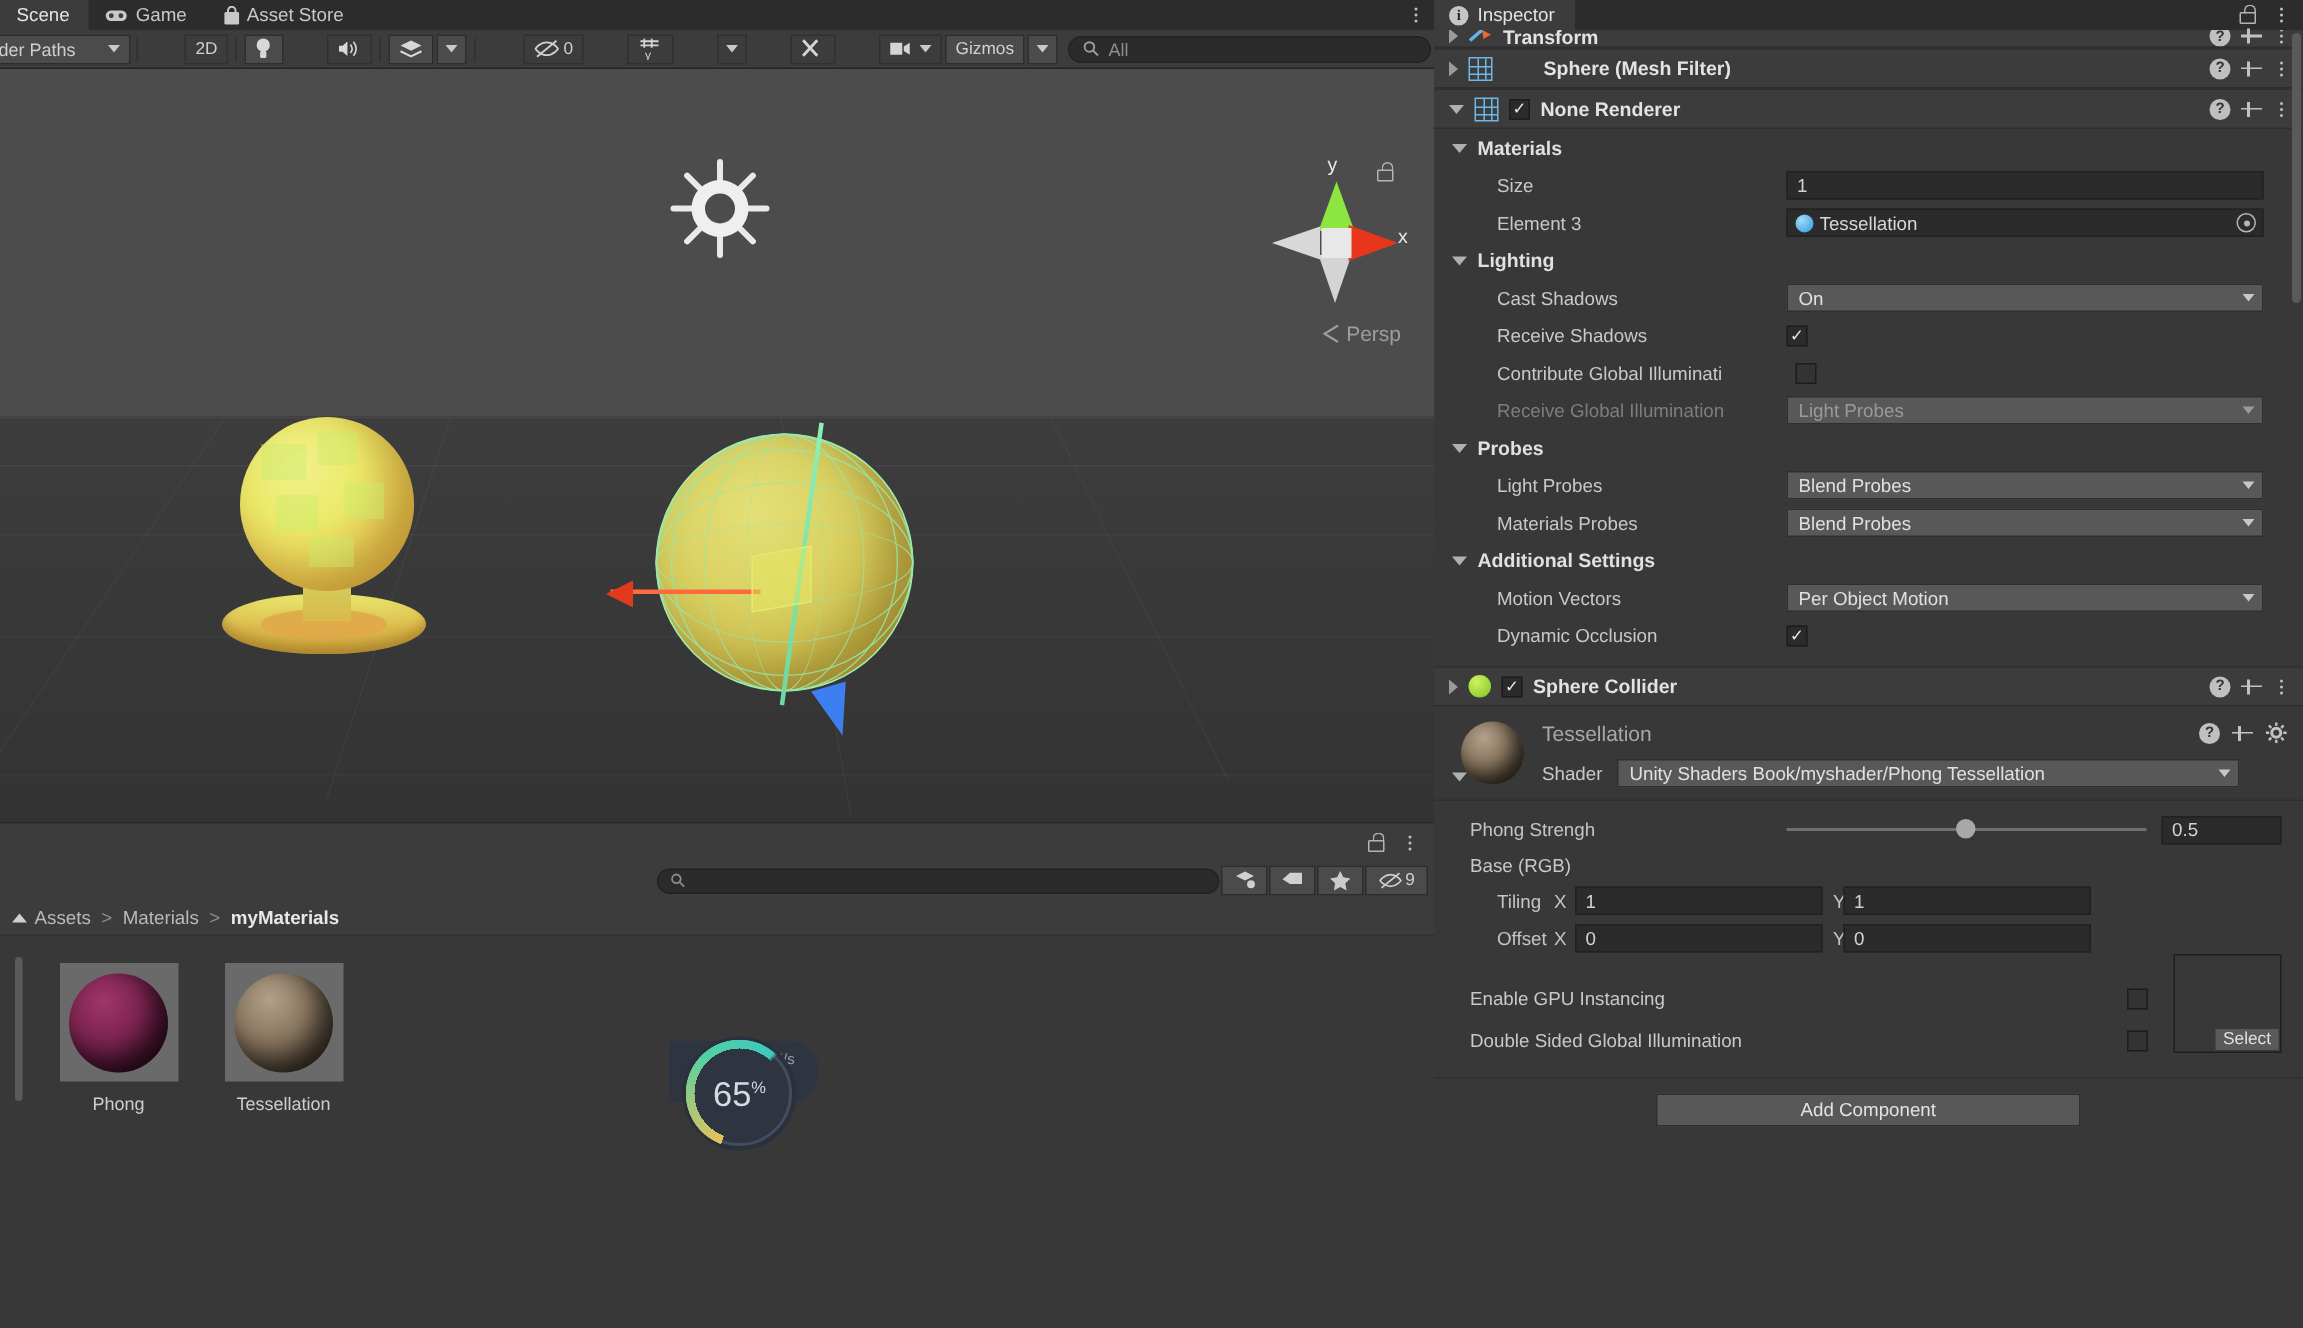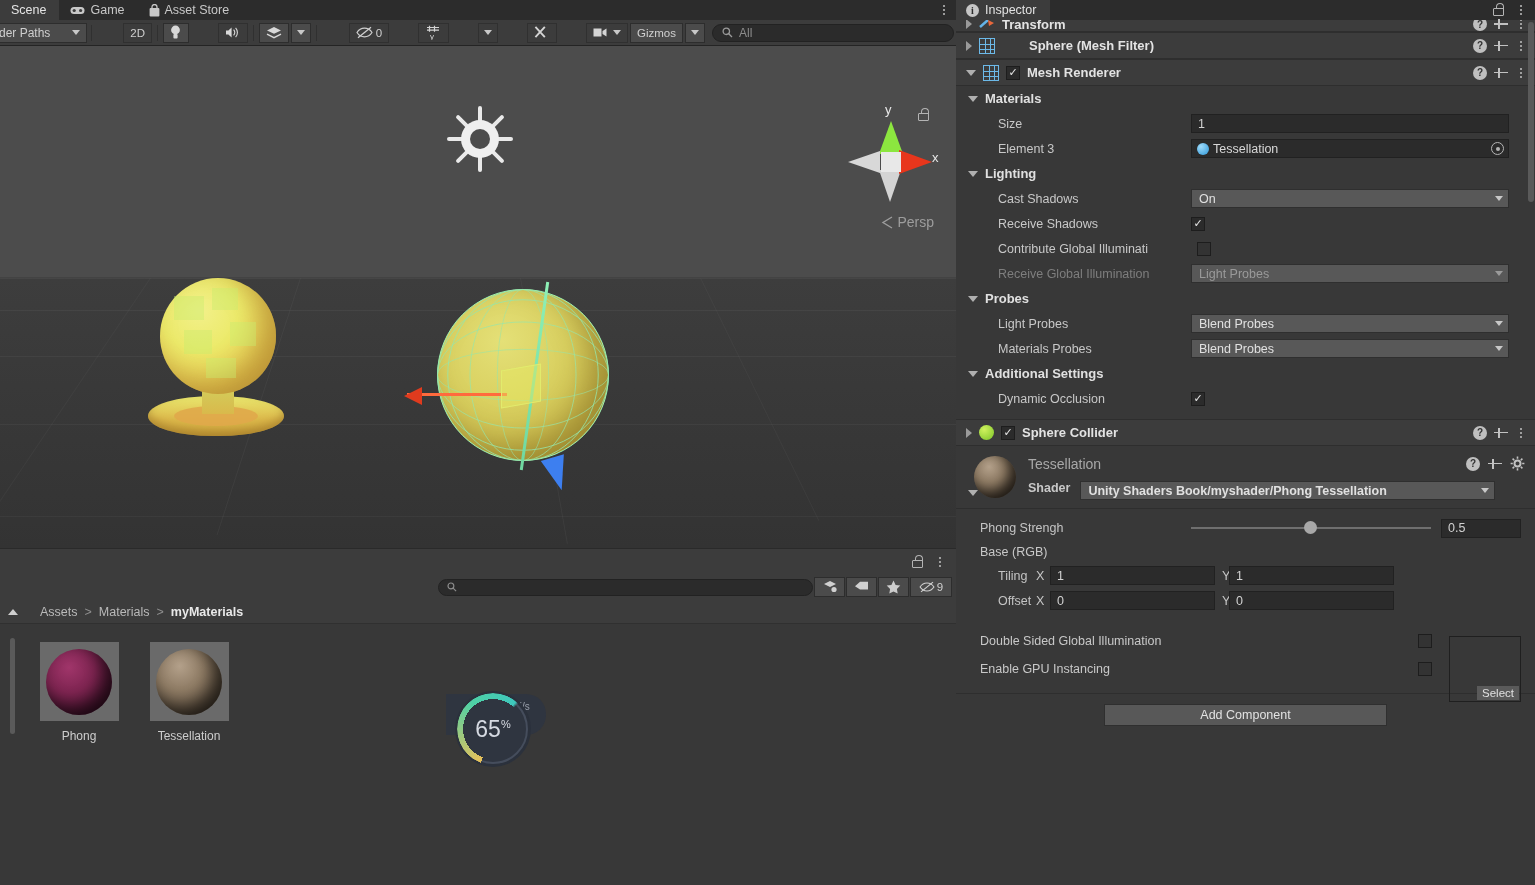--- a/index.html
+++ b/index.html
@@ -124,21 +124,21 @@
   
   #projtoolbar { height:26px; background:#3c3c3c; display:flex; align-items:center;
                  justify-content:flex-end; padding-right:4px; gap:0; }
   #projsearch { width:375px; height:17px; background:#2b2b2b; border:1px solid #222;
       border-radius:9px; display:flex; align-items:center; padding:0 8px; color:#8d8d8d; }
   .filter-btn { width:31px; height:20px; background:#4b4b4b; border:1px solid #2d2d2d;
       display:flex; align-items:center; justify-content:center; margin-left:1px; }
   .filter-btn.wide { width:42px; gap:2px; font-size:11.5px; color:#d0d0d0; }
 
   #breadcrumb { height:24px; background:#3c3c3c; display:flex; align-items:center;
-      gap:7px; padding-left:40px; border-bottom:1px solid #303030; font-size:12.5px; }
+      gap:7px; padding-left:23px; border-bottom:1px solid #303030; font-size:12.5px; }
   #breadcrumb .sep { color:#8f8f8f; }
   #breadcrumb .crumb { color:#b9b9b9; }
   #breadcrumb .crumb.cur { color:#e8e8e8; font-weight:bold; }
   #bcUp { position:absolute; left:8px; }
 
   #projbody { position:relative; height:246px; background:#383838; display:flex; padding:18px 0 0 24px; }
   .asset { width:110px; display:flex; flex-direction:column; align-items:center; gap:8px; }
   .asset .thumb { width:79px; height:79px; background:#6a6a6a;
        display:flex; align-items:center; justify-content:center; }
   .asset .ball { width:66px; height:66px; border-radius:50%; }
@@ -224,21 +224,21 @@
   .obj-sel i { width:4px; height:4px; border-radius:50%; background:#b6b6b6; }
 
   .w-full { width:318px; }
 
   
   #mat-head { display:flex; padding:10px 8px 8px 18px; gap:12px; position:relative; }
   #mat-thumb { width:42px; height:42px; border-radius:50%;
       background:radial-gradient(circle at 36% 26%, #b3a08a 0%, #8d7a63 38%, #5d4f3f 75%, #352c23 100%);
       box-shadow: inset -6px -6px 12px rgba(0,0,0,.6); flex:0 0 42px; }
   #mat-name { color:#a8a8a8; font-size:14px; }
-  #mat-shader-row { display:flex; align-items:flex-start; gap:10px; margin-top:9px;font-weight:bold; }
+  #mat-shader-row { display:flex; align-items:center; gap:10px; margin-top:9px; }
   #mat-shader-row .l { color:#c8c8c8; font-size:12.5px; }
   #mat-icons { position:absolute; right:10px; top:10px; display:flex; align-items:center; gap:8px; }
   #mat-foldout { position:absolute; left:12px; top:44px; }
 
   .slider-row { height:26px; display:flex; align-items:center; }
   .slider-row .lbl { width:235px; padding-left:24px; font-size:12.5px; }
   .slider-row .lbl.accent { color:#6fa8dc; }
   .strack { position:relative; width:240px; height:16px; display:flex; align-items:center; }
   .strack .bar { width:100%; height:2px; background:#6f6f6f; }
   .strack .knob { position:absolute; width:13px; height:13px; border-radius:50%;
@@ -601,21 +601,21 @@
           <i></i>
           <i></i>
           <i></i>
         </span>
     </div>
 
     <div class="comp-head">
       <span class="tri"></span>
       <span class="mesh-ico"></span>
       <span class="cbox">✓</span>
-      <span class="title">Mesh Renderer</span>
+      <span class="title">None Renderer</span>
       <span class="help-ico">?</span>
       <span class="preset-ico">
         <i style="left:0;top:6px;width:14px;height:1.6px"></i>
           <i style="left:4px;top:2px;width:1.6px;height:10px"></i>
       </span>
       <span class="kebab">
           <i></i>
           <i></i>
           <i></i>
         </span>
@@ -686,20 +686,27 @@
       <span class="lbl">Materials Probes</span>
       <span class="dd w-full">
         <span>Blend Probes</span>
         <span class="caret-dn"></span>
       </span>
     </div>
 
     <div class="sec-head">
       <span class="tri"></span>
       <span class="t">Additional Settings</span>
+    </div>
+    <div class="prop">
+      <span class="lbl">Motion Vectors</span>
+      <span class="dd w-full">
+        <span>Per Object Motion</span>
+        <span class="caret-dn"></span>
+      </span>
     </div>
     <div class="prop">
       <span class="lbl">Dynamic Occlusion</span>
       <span class="cbox">✓</span>
     </div>
 
     <div style="height:8px"></div>
 
     <div class="comp-head">
       <span class="tri-right"></span>
@@ -785,25 +792,25 @@
     </div>
 
     <div id="tex-preview">
       <span id="tex-select">Select</span>
     </div>
 
 
     <div style="height:14px"></div>
 
     <div class="prop" style="height:28px">
+      <span class="lbl" style="padding-left:24px;width:462px">Enable GPU Instancing</span>
+      <span class="cbox empty"></span>
+    </div>
+    <div class="prop" style="height:28px">
       <span class="lbl" style="padding-left:24px;width:462px">Double Sided Global Illumination</span>
-      <span class="cbox empty"></span>
-    </div>
-    <div class="prop" style="height:28px">
-      <span class="lbl" style="padding-left:24px;width:462px">Enable GPU Instancing</span>
       <span class="cbox empty"></span>
     </div>
 
     <div style="height:10px"></div>
     <div class="hr"></div>
     <div style="height:10px; "></div>
     <div style="display:flex;justify-content:center">
       <div id="addcomp">Add Component</div>
     </div>
 

